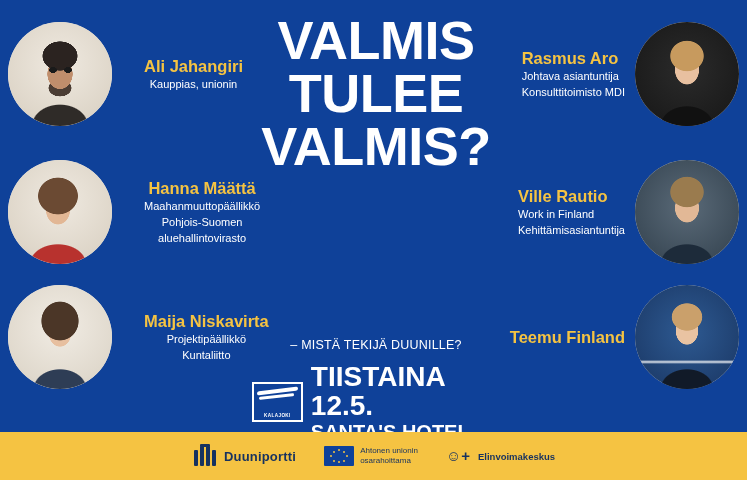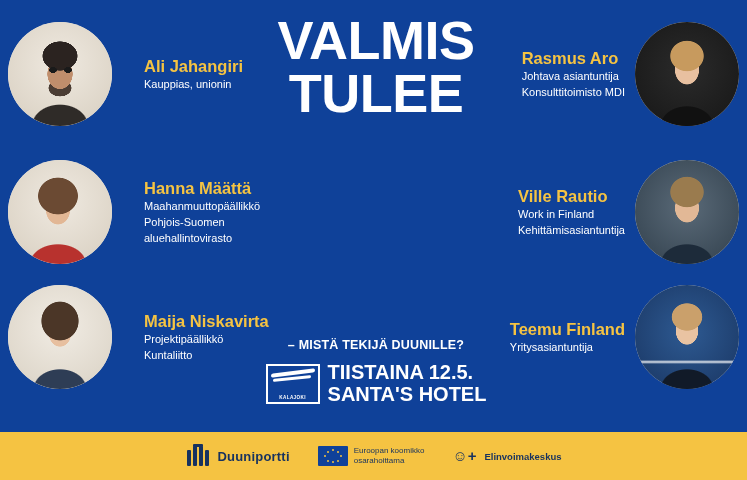--- a/index.html
+++ b/index.html
@@ -56,21 +56,21 @@
     white-space: nowrap;
   }
   .subline {
     position: absolute;
     left: 252px;
     top: 338px;
     width: 248px;
     text-align: center;
     color: #ffffff;
     font-size: 12.5px;
-    font-weight: bold;
+    font-weight: normal;
     letter-spacing: 0.2px;
   }
   
   .event {
     position: absolute;
     left: 252px;
     top: 362px;
     width: 248px;
     display: flex;
     align-items: center;
@@ -117,21 +117,21 @@
     color: #ffffff;
     letter-spacing: 0.4px;
     text-align: center;
     font-weight: bold;
   }
   .event-text {
     color: #ffffff;
     text-align: left;
   }
   .event-date {
-    font-size: 20px;
+    font-size: 28px;
     font-weight: bold;
     letter-spacing: 0px;
     line-height: 1.05;
   }
   .event-place {
     font-size: 20px;
     font-weight: bold;
     letter-spacing: 0px;
     line-height: 1.1;
   }
@@ -156,21 +156,21 @@
     background: #e9e4dc;
   }
   .portrait .bg {
     position: absolute;
     left: 0; top: 0; right: 0; bottom: 0;
   }
   .info {
     padding: 0 10px;
     color: #ffffff;
   }
-  .speaker.left .info { text-align: left; padding-left: 32px; }
+  .speaker.left .info { text-align: center; padding-left: 32px; }
   .speaker.right .info { text-align: left; }
   .sp-name {
     font-size: 16.5px;
     font-weight: bold;
     color: #f5c342;
     line-height: 1.12;
     white-space: nowrap;
   }
   .sp-role {
     font-size: 11px;
@@ -235,20 +235,21 @@
 </head>
 <body>
 
 <div class="poster">
 
   <div class="main-area">
 
     <div class="headline">
       <span class="l">VALMIS</span>
       <span class="l">TULEE</span>
+      <span class="l">VALMIS?</span>
     </div>
     <div class="subline">– MISTÄ TEKIJÄ DUUNILLE?</div>
 
     <div class="event">
       <div class="event-logo">
         <div class="wave"></div>
         <div class="logotext">KALAJOKI</div>
       </div>
       <div class="event-text">
         <div class="event-date">TIISTAINA 12.5.</div>
@@ -339,21 +340,20 @@
       <div class="portrait">
         <div class="bg" style="background: radial-gradient(circle at 50% 45%, #2e5a92 0%, #1f4070 70%, #15304f 100%);"></div>
         <div class="bg" style="background:
             radial-gradient(ellipse 20px 18px at 52px 32px, #caa06b 0%, #caa06b 74%, rgba(202,160,107,0) 78%),
             radial-gradient(ellipse 14px 17px at 52px 46px, #e9c3a2 0%, #e9c3a2 78%, rgba(233,195,162,0) 82%),
             radial-gradient(ellipse 32px 24px at 52px 104px, #111a28 0%, #111a28 80%, rgba(17,26,40,0) 84%),
             linear-gradient(to bottom, rgba(255,255,255,0) 72%, rgba(255,255,255,0.85) 74%, rgba(255,255,255,0) 76%);"></div>
       </div>
       <div class="info">
         <div class="sp-name">Teemu Finland</div>
-        <div class="sp-role">Yritysasiantuntija</div>
       </div>
     </div>
 
   </div>
 
   <div class="footer">
 
     <div class="flogo">
       <div class="duuni-mark">
         <span style="left:2px; top:6px; width:4px; height:16px;"></span>
@@ -370,21 +370,21 @@
         <span class="star" style="left:14px; top:3px;"></span>
         <span class="star" style="left:19px; top:4.5px;"></span>
         <span class="star" style="left:22px; top:9px;"></span>
         <span class="star" style="left:19px; top:13.5px;"></span>
         <span class="star" style="left:14px; top:15px;"></span>
         <span class="star" style="left:9px; top:13.5px;"></span>
         <span class="star" style="left:6px; top:9px;"></span>
         <span class="star" style="left:9px; top:4.5px;"></span>
       </div>
       <div class="eu-text">
-        <div>Euroopan koomikko</div>
+        <div>Ahtonen unionin</div>
         <div>osarahoittama</div>
       </div>
     </div>
 
     <div class="flogo">
       <div class="elin-mark">☺+</div>
       <div class="elin-text">Elinvoimakeskus</div>
     </div>
 
   </div>

